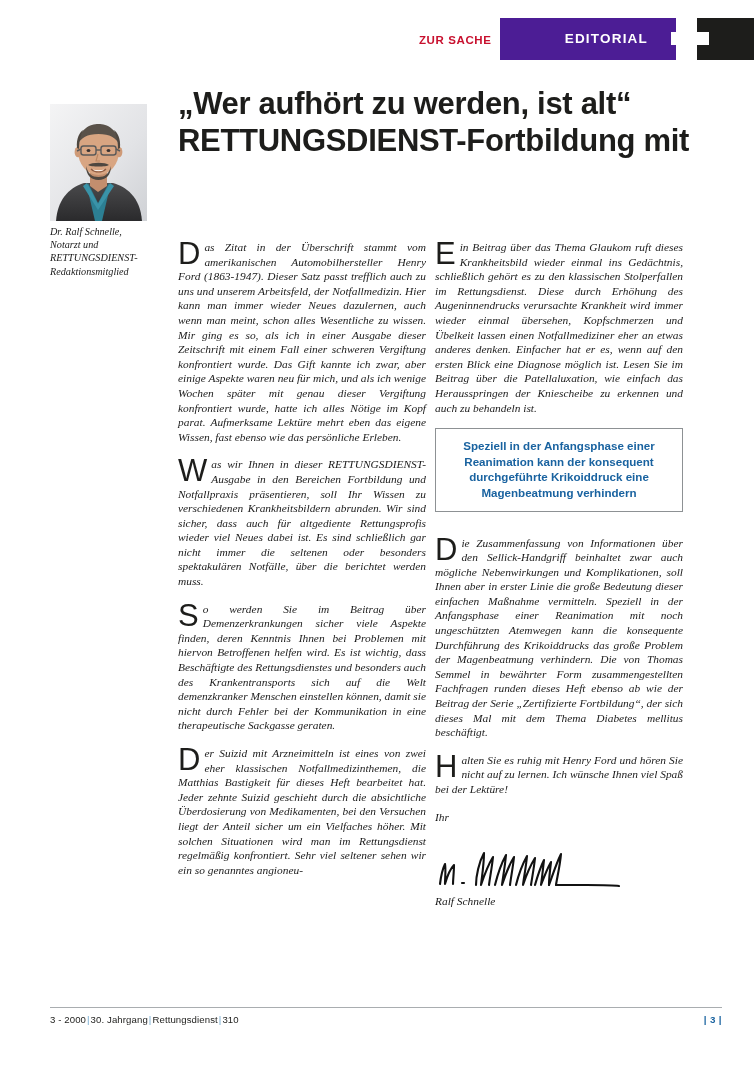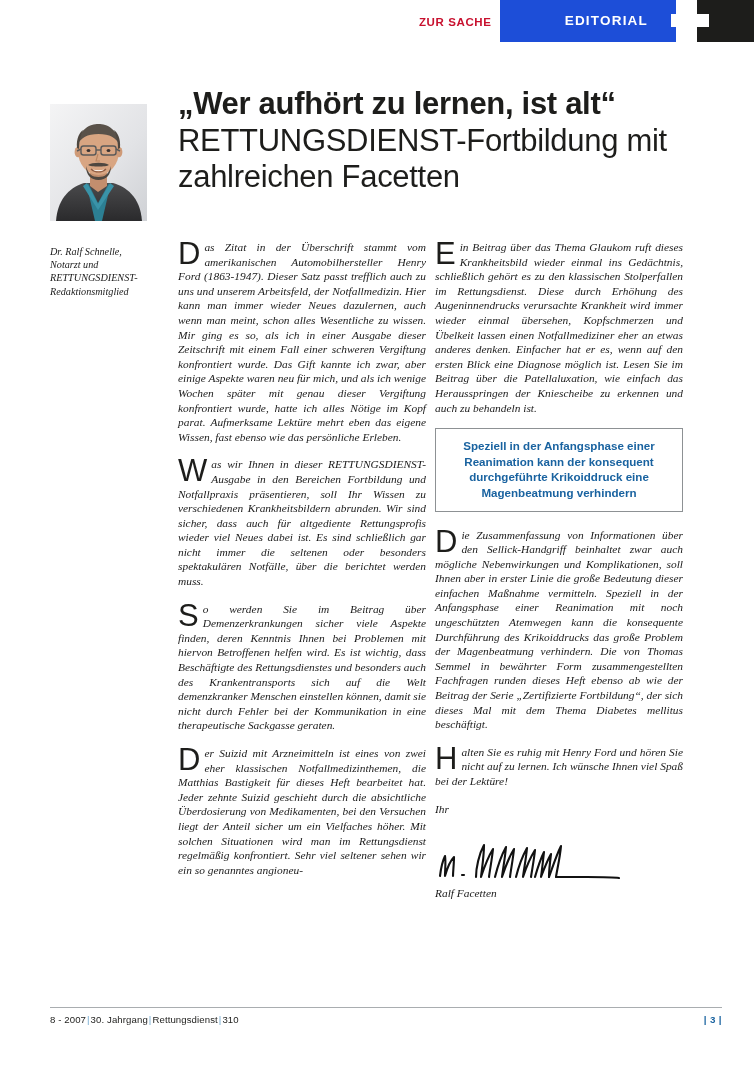--- a/index.html
+++ b/index.html
@@ -12,41 +12,41 @@
     height: 1080px;
     position: relative;
     font-family: "Liberation Sans", sans-serif;
     color: #1a1a1a;
     overflow: hidden;
   }
 
   
   .header {
     position: absolute;
-    top: 0; left: 0;
+    top: 18px; left: 0;
     width: 614px;
     height: 44px;
   }
   .header-zursache {
     position: absolute;
     left: 419px;
     top: 16px;
     font-size: 11.5px;
     font-weight: bold;
     letter-spacing: 0.6px;
     color: #c8102e;
     font-family: "Liberation Sans", sans-serif;
   }
   .header-blue {
     position: absolute;
     left: 500px;
     top: 0px;
     width: 176px;
     height: 42px;
-    background: #1d4ed8;
+    background: #4c1d95;
   }
   .header-editorial {
     position: absolute;
     right: 28px;
     top: 13px;
     font-size: 13.5px;
     font-weight: bold;
     letter-spacing: 1.2px;
     color: #ffffff;
   }
@@ -95,42 +95,42 @@
     position: relative;
     overflow: hidden;
     background: linear-gradient(160deg,#e9eaec 0%, #dcdee1 55%, #cfd2d6 100%);
   }
   .photo .bg {
     position: absolute; inset: 0;
     background: linear-gradient(120deg,#f2f2f2 0%,#e4e5e7 40%,#d3d5d8 100%);
   }
   .photo svg { position: absolute; left: 0; top: 0; }
   .caption {
-    margin-top: 24px;
+    margin-top: 4px;
     font-family: "Liberation Serif", serif;
     font-style: italic;
     font-size: 10.2px;
     line-height: 13.2px;
     color: #1a1a1a;
   }
 
   
   .headline {
     position: absolute;
     left: 178px;
     top: 86px;
     width: 545px;
     font-family: "Liberation Sans", sans-serif;
     font-size: 31px;
     line-height: 36.5px;
     color: #1d1d1b;
     letter-spacing: -0.3px;
   }
   .headline .l1 { font-weight: bold; display: block; }
-  .headline .l2 { font-weight: normal; display: block; }
+  .headline .l2 { font-weight: bold; display: block; }
   .headline .l3 { font-weight: normal; display: block; }
 
   
   .col {
     position: absolute;
     top: 240px;
     width: 248px;
     font-family: "Liberation Serif", serif;
     font-style: italic;
     font-size: 11.4px;
@@ -152,21 +152,21 @@
     line-height: 26px;
     float: left;
     padding: 1px 4px 0 0;
     color: #1d1d1b;
   }
 
   
   .pullbox {
     border: 1px solid #8d9194;
     padding: 9px 8px 10px 8px;
-    margin: 3px 0 16px 0;
+    margin: 3px 0 24px 0;
     text-align: center;
     font-family: "Liberation Sans", sans-serif;
     font-style: normal;
     font-weight: bold;
     font-size: 11.6px;
     line-height: 15.6px;
     color: #1a63a0;
   }
 
   .sig-intro { margin: 0 0 22px 0; }
@@ -282,23 +282,22 @@
   </div>
   <div class="caption">
     <div style="white-space:pre-line">Dr. Ralf Schnelle,
 Notarzt und
 RETTUNGSDIENST-
 Redaktionsmitglied</div>
   </div>
 </div>
 
 <div class="headline">
-  <span class="l1">„Wer aufhört zu lernen, ist alt“</span>
+  <span class="l1">„Wer aufhört zu werden, ist alt“</span>
   <span class="l2">RETTUNGSDIENST-Fortbildung mit</span>
-  <span class="l3">zahlreichen Facetten</span>
 </div>
 
 <div class="col col-left">
   <p class="para dropcap">Das Zitat in der Überschrift stammt vom amerikanischen Automobilhersteller Henry Ford (1863-1947). Dieser Satz passt trefflich auch zu uns und unserem Arbeitsfeld, der Notfallmedizin. Hier kann man immer wieder Neues dazulernen, auch wenn man meint, schon alles Wesentliche zu wissen. Mir ging es so, als ich in einer Ausgabe dieser Zeitschrift mit einem Fall einer schweren Vergiftung konfrontiert wurde. Das Gift kannte ich zwar, aber einige Aspekte waren neu für mich, und als ich wenige Wochen später mit genau dieser Vergiftung konfrontiert wurde, hatte ich alles Nötige im Kopf parat. Aufmerksame Lektüre mehrt eben das eigene Wissen, fast ebenso wie das persönliche Erleben.</p>
   <p class="para dropcap">Was wir Ihnen in dieser RETTUNGSDIENST-Ausgabe in den Bereichen Fortbildung und Notfallpraxis präsentieren, soll Ihr Wissen zu verschiedenen Krankheitsbildern abrunden. Wir sind sicher, dass auch für altgediente Rettungsprofis wieder viel Neues dabei ist. Es sind schließlich gar nicht immer die seltenen oder besonders spektakulären Notfälle, über die berichtet werden muss.</p>
   <p class="para dropcap">So werden Sie im Beitrag über Demenzerkrankungen sicher viele Aspekte finden, deren Kenntnis Ihnen bei Problemen mit hiervon Betroffenen helfen wird. Es ist wichtig, dass Beschäftigte des Rettungsdienstes und besonders auch des Krankentransports sich auf die Welt demenzkranker Menschen einstellen können, damit sie nicht durch Fehler bei der Kommunikation in eine therapeutische Sackgasse geraten.</p>
   <p class="para dropcap">Der Suizid mit Arzneimitteln ist eines von zwei eher klassischen Notfallmedizinthemen, die Matthias Bastigkeit für dieses Heft bearbeitet hat. Jeder zehnte Suizid geschieht durch die absichtliche Überdosierung von Medikamenten, bei den Versuchen liegt der Anteil sicher um ein Vielfaches höher. Mit solchen Situationen wird man im Rettungsdienst regelmäßig konfrontiert. Sehr viel seltener sehen wir ein so genanntes angioneu-</p>
 </div>
 
 <div class="col col-right">
@@ -314,20 +313,20 @@
         <path d="M27 37 L29 37"></path>
         <path d="M41 39 C41 30 44 16 49 7 C49 18 47 30 46 39 C49 30 53 19 58 11 C57 21 55 31 54 39"></path>
         <path d="M60 39 C62 31 66 18 71 9 C70 20 68 31 67 39 C70 30 74 19 79 11 C78 21 76 31 75 39"></path>
         <path d="M81 39 C83 31 87 19 92 10 C91 21 89 31 88 39 C91 30 95 20 100 12 C99 22 97 32 96 39"></path>
         <path d="M100 39 C102 32 105 22 109 14 C108 23 107 32 106 39 C109 31 112 23 116 16 C115 24 114 32 114 39"></path>
         <path d="M114 39 C117 31 121 18 126 8 C125 20 122 32 121 39"></path>
         <path d="M121 39 C126 39 138 39 152 39 C165 39 178 39 184 40"></path>
       </g>
     </svg>
   </div>
-  <div class="sig-name">Ralf Facetten</div>
+  <div class="sig-name">Ralf Schnelle</div>
 </div>
 
 <div class="footer-rule"></div>
 <div class="footer-left">
-  <span>8 - 2007</span><span class="sep">|</span><span>30. Jahrgang</span><span class="sep">|</span><span>Rettungsdienst</span><span class="sep">|</span><span>310</span>
+  <span>3 - 2000</span><span class="sep">|</span><span>30. Jahrgang</span><span class="sep">|</span><span>Rettungsdienst</span><span class="sep">|</span><span>310</span>
 </div>
 <div class="footer-right">| 3 |</div>
 
 </body></html>

